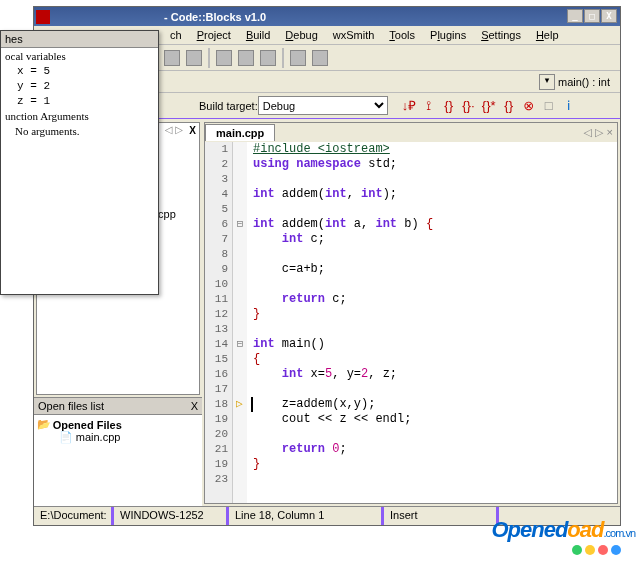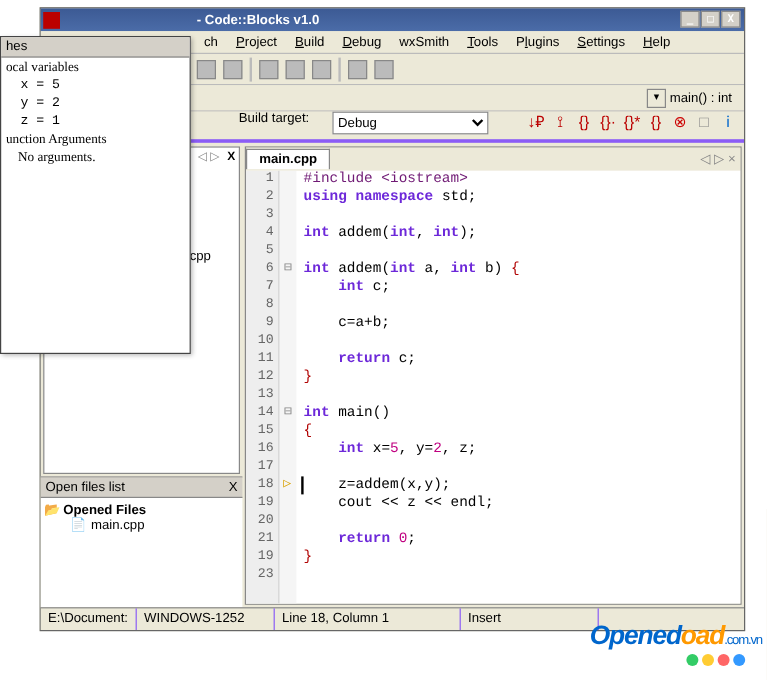--- a/index.html
+++ b/index.html
@@ -18,21 +18,21 @@
 .menubar u { text-decoration: underline; }
 
 .toolbar { height: 26px; background: #ece9d8; display: flex; align-items: center; padding-left: 130px; border-bottom: 1px solid #bbb; gap: 6px; }
 .tb-icon { width: 16px; height: 16px; background: #bbb; border: 1px solid #888; cursor: pointer; }
 .tb-sep { width: 2px; height: 20px; background: #bbb; }
 
 .breadcrumb { height: 22px; background: #ece9d8; display: flex; align-items: center; justify-content: flex-end; padding-right: 10px; border-bottom: 1px solid #bbb; gap: 3px; }
 .bc-drop { width: 16px; height: 16px; border: 1px solid #888; background: #ece9d8; text-align: center; font-size: 9px; cursor: pointer; }
 .bc-text { font-size: 11px; }
 
-.buildrow { height: 26px; background: #ece9d8; display: flex; padding-left: 165px; border-bottom: 3px solid #8b5cf6; gap: 19px; }
+.buildrow { height: 26px; background: #ece9d8; display: flex; align-items: center; padding-left: 165px; border-bottom: 1px solid #8b5cf6; gap: 0; }
 .buildrow .lbl { font-size: 11px; }
 .buildrow select { font-size: 11px; width: 130px; height: 19px; background: #fff; border: 1px solid #888; }
 .dbg-icons { display: flex; gap: 2px; margin-left: 12px; }
 .dbg-ic { width: 18px; height: 18px; font-size: 13px; text-align: center; line-height: 18px; cursor: pointer; }
 
 .body-area { position: absolute; top: 113px; left: 0; right: 0; bottom: 19px; display: flex; background: #ece9d8; }
 .left-col { width: 168px; display: flex; flex-direction: column; }
 .proj-pane { flex: 1; background: #fff; border: 1px solid #888; position: relative; margin: 2px; }
 .proj-pane .px { position: absolute; right: 3px; top: 2px; font-size: 10px; font-weight: bold; cursor: pointer; }
 .proj-pane .arrows { position: absolute; right: 16px; top: 1px; font-size: 10px; color: #888; }
@@ -46,28 +46,28 @@
 .editor { flex: 1; display: flex; flex-direction: column; margin: 2px; border: 1px solid #888; }
 .tabbar { height: 19px; background: #ece9d8; display: flex; align-items: center; position: relative; }
 .tab { background: #fff; border: 1px solid #888; border-bottom: none; padding: 2px 10px; font-weight: bold; font-size: 11px; cursor: pointer; }
 .tabbar .tarrows { position: absolute; right: 4px; font-size: 11px; color: #888; }
 .code { flex: 1; background: #fff; font-family: "Courier New", monospace; font-size: 12px; overflow: hidden; display: flex; }
 .gutter { width: 28px; background: #eee; text-align: right; padding-right: 4px; color: #666; border-right: 1px solid #ccc; }
 .fold { width: 14px; background: #f5f5f5; text-align: center; color: #888; }
 .src { flex: 1; padding-left: 6px; white-space: pre; position: relative; }
 .src .line { height: 15px; line-height: 15px; }
 .gutter .ln, .fold .fm { height: 15px; line-height: 15px; display: block; font-size: 11px; }
-.kw-g { color: #701a75; }
+.kw-g { color: #14532d; text-decoration: underline; }
 .kw-b { color: #6d28d9; font-weight: bold; }
 .num { color: #c00080; }
 .br { color: #b00000; }
 .arrow-mark { position: absolute; left: -11px; color: #d8a000; font-size: 11px; }
 
 .statusbar { position: absolute; bottom: 0; left: 0; right: 0; height: 19px; background: #ece9d8; border-top: 1px solid #888; display: flex; font-size: 11px; }
-.sb-cell { border-right: 1px solid #8b5cf6; padding: 2px 6px; }
+.sb-cell { border-right: 3px solid #8b5cf6; padding: 2px 6px; }
 .sb1 { width: 80px; } .sb2 { width: 115px; } .sb3 { width: 155px; } .sb4 { width: 115px; } .sb5 { flex: 1; }
 
 .debugwin { position: absolute; left: 0; top: 30px; width: 159px; height: 265px; background: #fff; border: 1px solid #444; box-shadow: 2px 2px 4px rgba(0,0,0,.3); }
 .dw-title { height: 17px; background: #d4d0c8; padding: 2px 4px; font-size: 11px; border-bottom: 1px solid #888; }
 .dw-body { padding: 2px 4px; font-size: 11px; font-family: "Courier New", monospace; }
 .dw-body .row { height: 15px; }
 .dw-sub { padding-left: 12px; }
 .dw-head { font-family: Tahoma; }
 .dw-arg { font-family: Tahoma; padding-left: 10px; }
 

